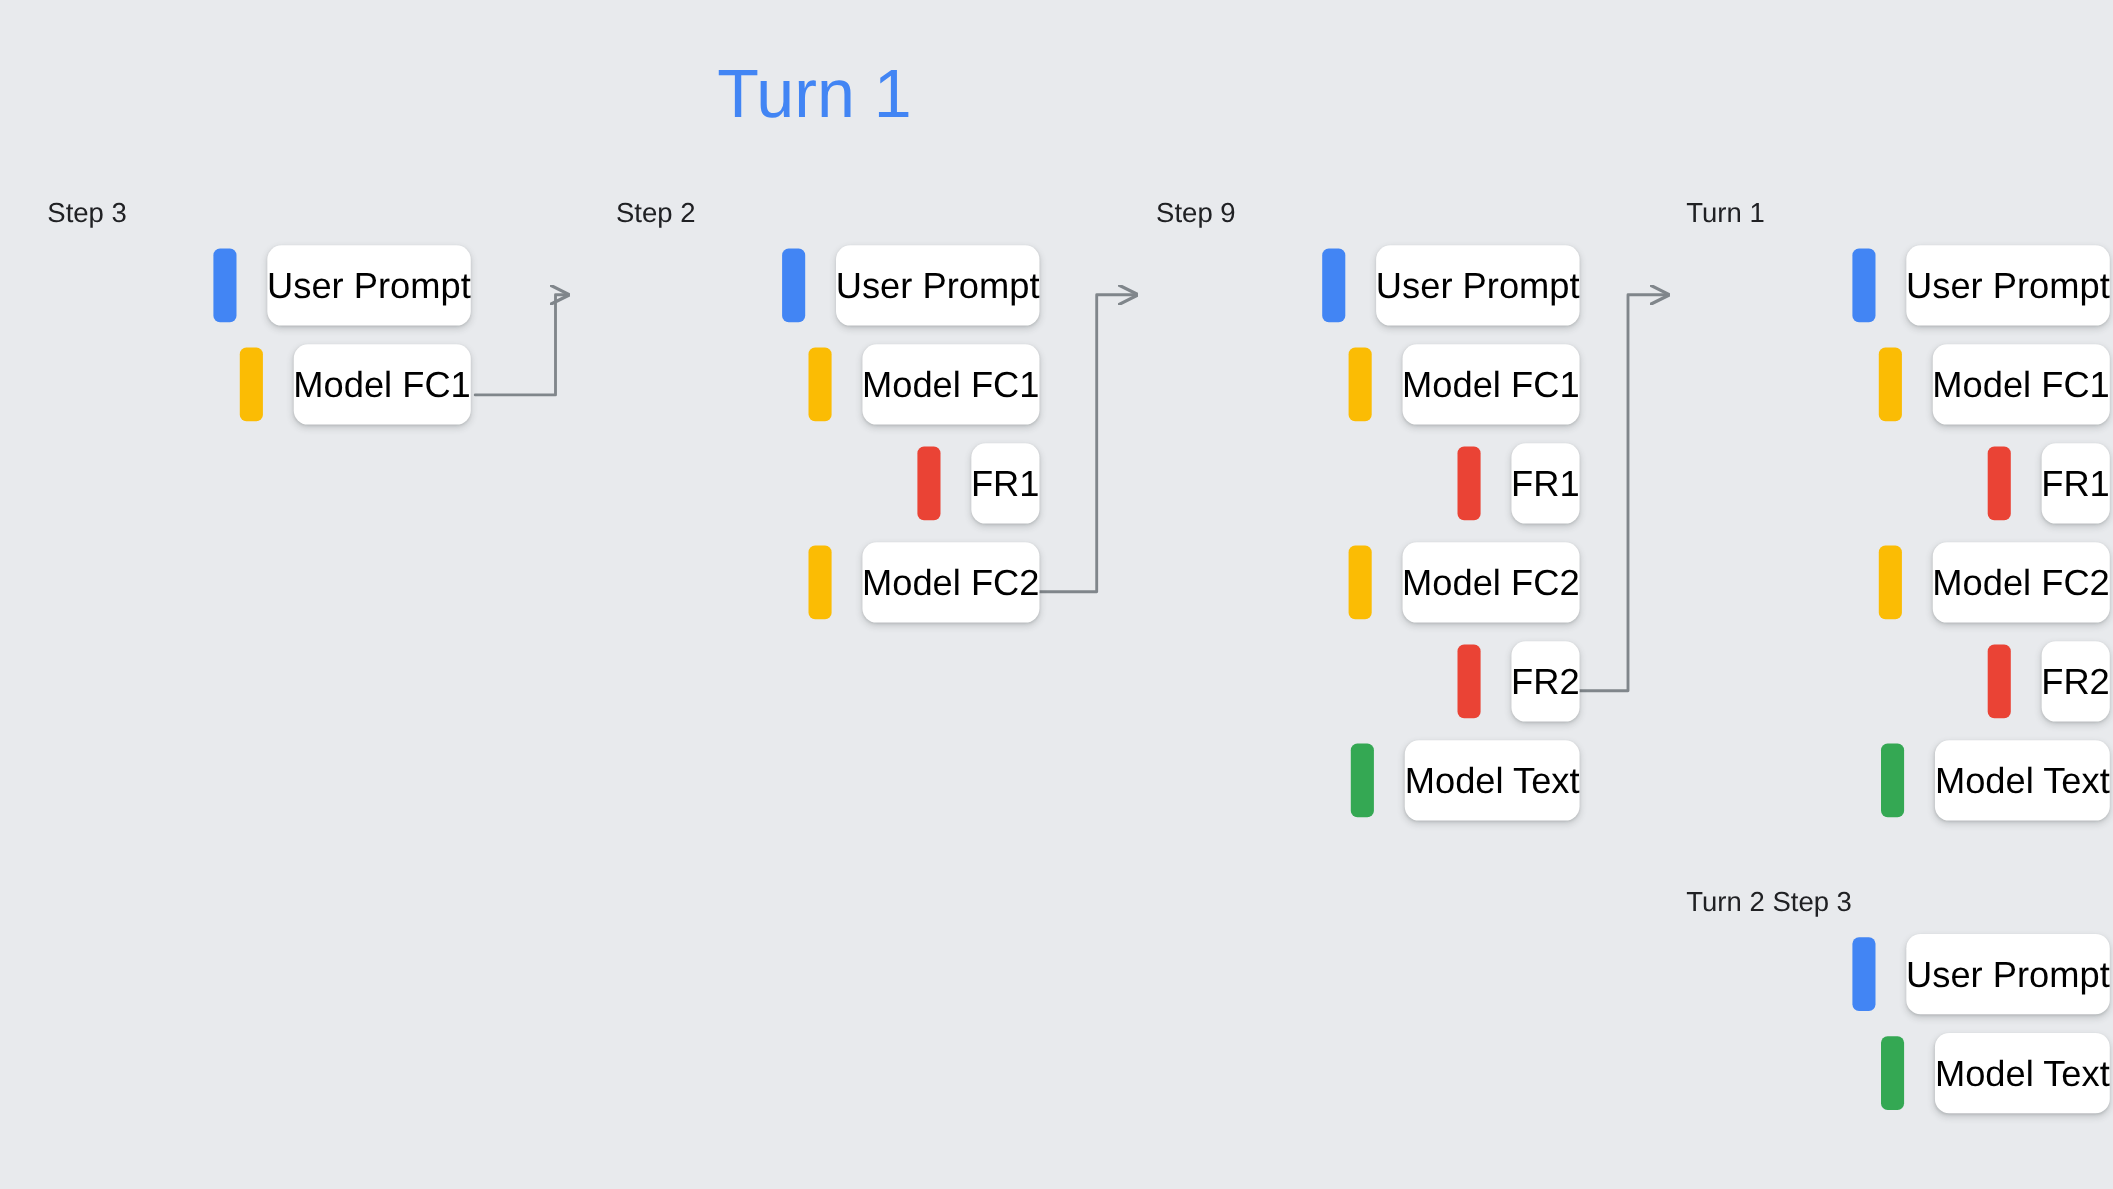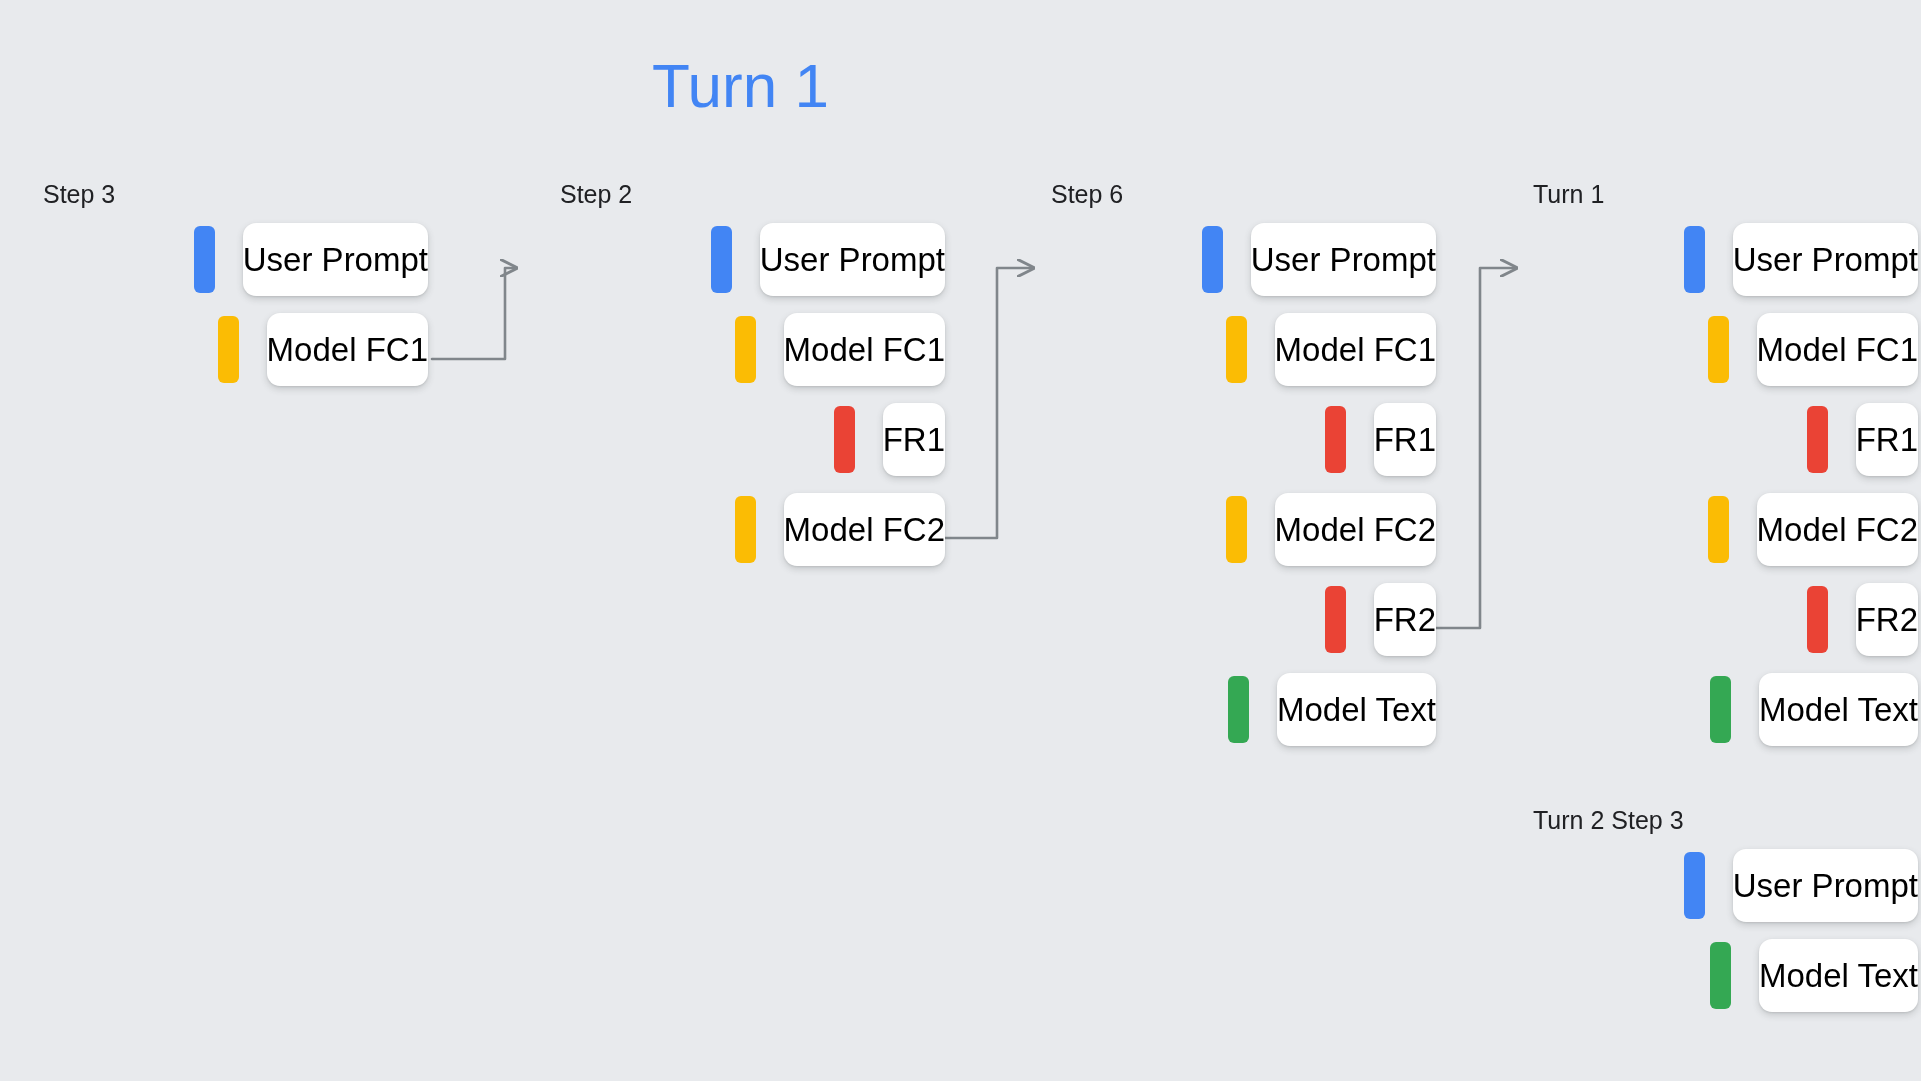--- a/index.html
+++ b/index.html
@@ -132,21 +132,21 @@
           <div class="bar red"></div>
           <div class="card">FR1</div>
         </div>
         <div class="row">
           <div class="bar yellow"></div>
           <div class="card">Model FC2</div>
         </div>
       </div>
     </div>
   <div class="column" id="col-3">
-      <div class="col-label">Step 6</div>
+      <div class="col-label">Step 9</div>
       <div class="rows">
         <div class="row">
           <div class="bar blue"></div>
           <div class="card">User Prompt</div>
         </div>
         <div class="row">
           <div class="bar yellow"></div>
           <div class="card">Model FC1</div>
         </div>
         <div class="row">

